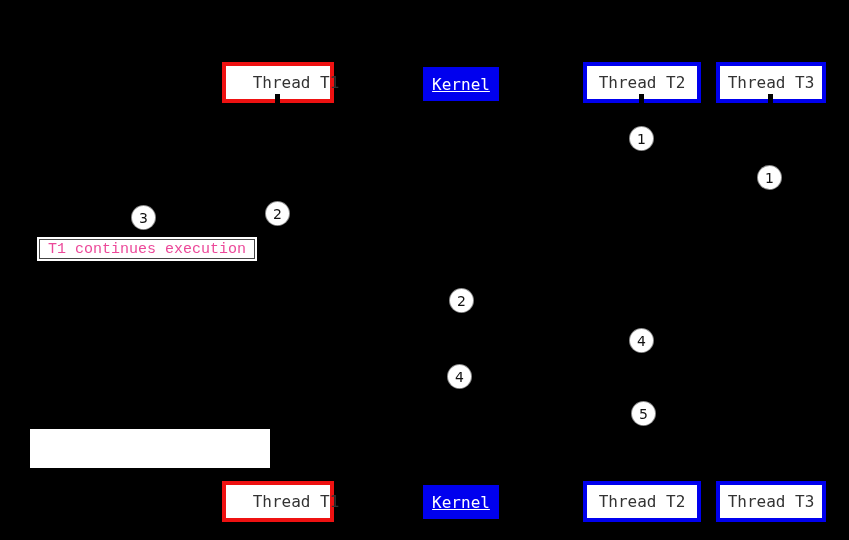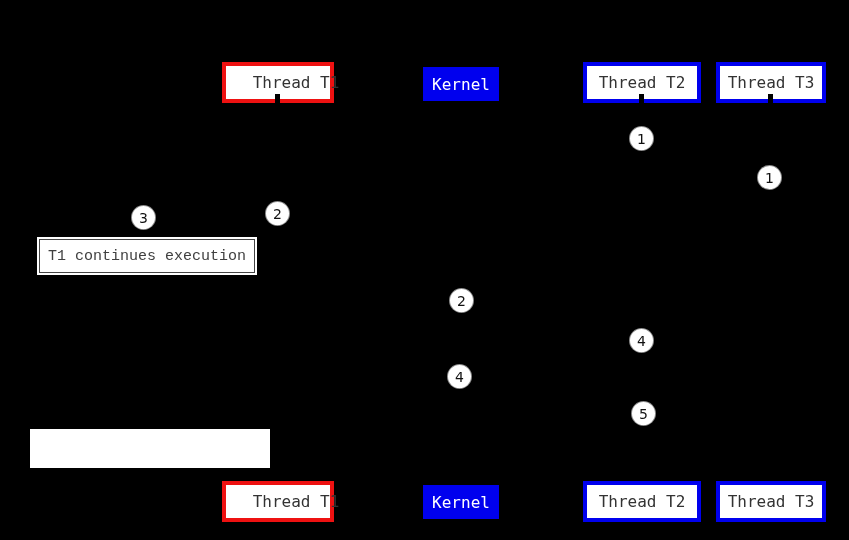--- a/index.html
+++ b/index.html
@@ -16,21 +16,21 @@
     background:var(--box-fill,#fff);
     color:#333;
     font-size:16px;
     box-sizing:border-box;
     white-space:nowrap;
   }
   .box.red{border:4px solid var(--t1-border,#ee1111);padding-left:36px;}
   .box.blue{border:4px solid var(--thread-border,#0000ee);}
   .box.kernel{
     background:var(--kernel-fill,#0000ee);
-    color:#fff;border:none;
+    color:#fff;border:none;text-decoration:underline;
   }
   
   .t1-top{left:222px;top:62px;width:112px;height:41px;}
   .kernel-top{left:423px;top:67px;width:76px;height:34px;}
   .t2-top{left:583px;top:62px;width:118px;height:41px;}
   .t3-top{left:716px;top:62px;width:110px;height:41px;}
   
   .t1-bot{left:222px;top:481px;width:112px;height:41px;}
   .kernel-bot{left:423px;top:485px;width:76px;height:34px;}
   .t2-bot{left:583px;top:481px;width:118px;height:41px;}
@@ -43,26 +43,26 @@
     background:#fff;
     border:1px solid rgba(0,0,0,0.45);
     box-sizing:border-box;
     color:#111;
     display:flex;align-items:center;justify-content:center;
     font-family:"DejaVu Sans",sans-serif;
     font-size:14px;line-height:1;
   }
   .annotation{
     position:absolute;
-    left:39px;top:239px;width:216px;height:34px;
+    left:39px;top:239px;width:216px;height:20px;
     box-sizing:border-box;
     background:#fff;
     border:1px solid #444;
     outline:2px solid #fff;
-    color:#404040;
+    color:#ec4899;
     display:flex;align-items:center;justify-content:center;
     font-family:"Liberation Mono","DejaVu Sans Mono",monospace;
     font-size:15px;
     white-space:nowrap;
   }
   .blank-box{
     position:absolute;
     left:30px;top:429px;width:240px;height:39px;
     background:#fff;
   }

